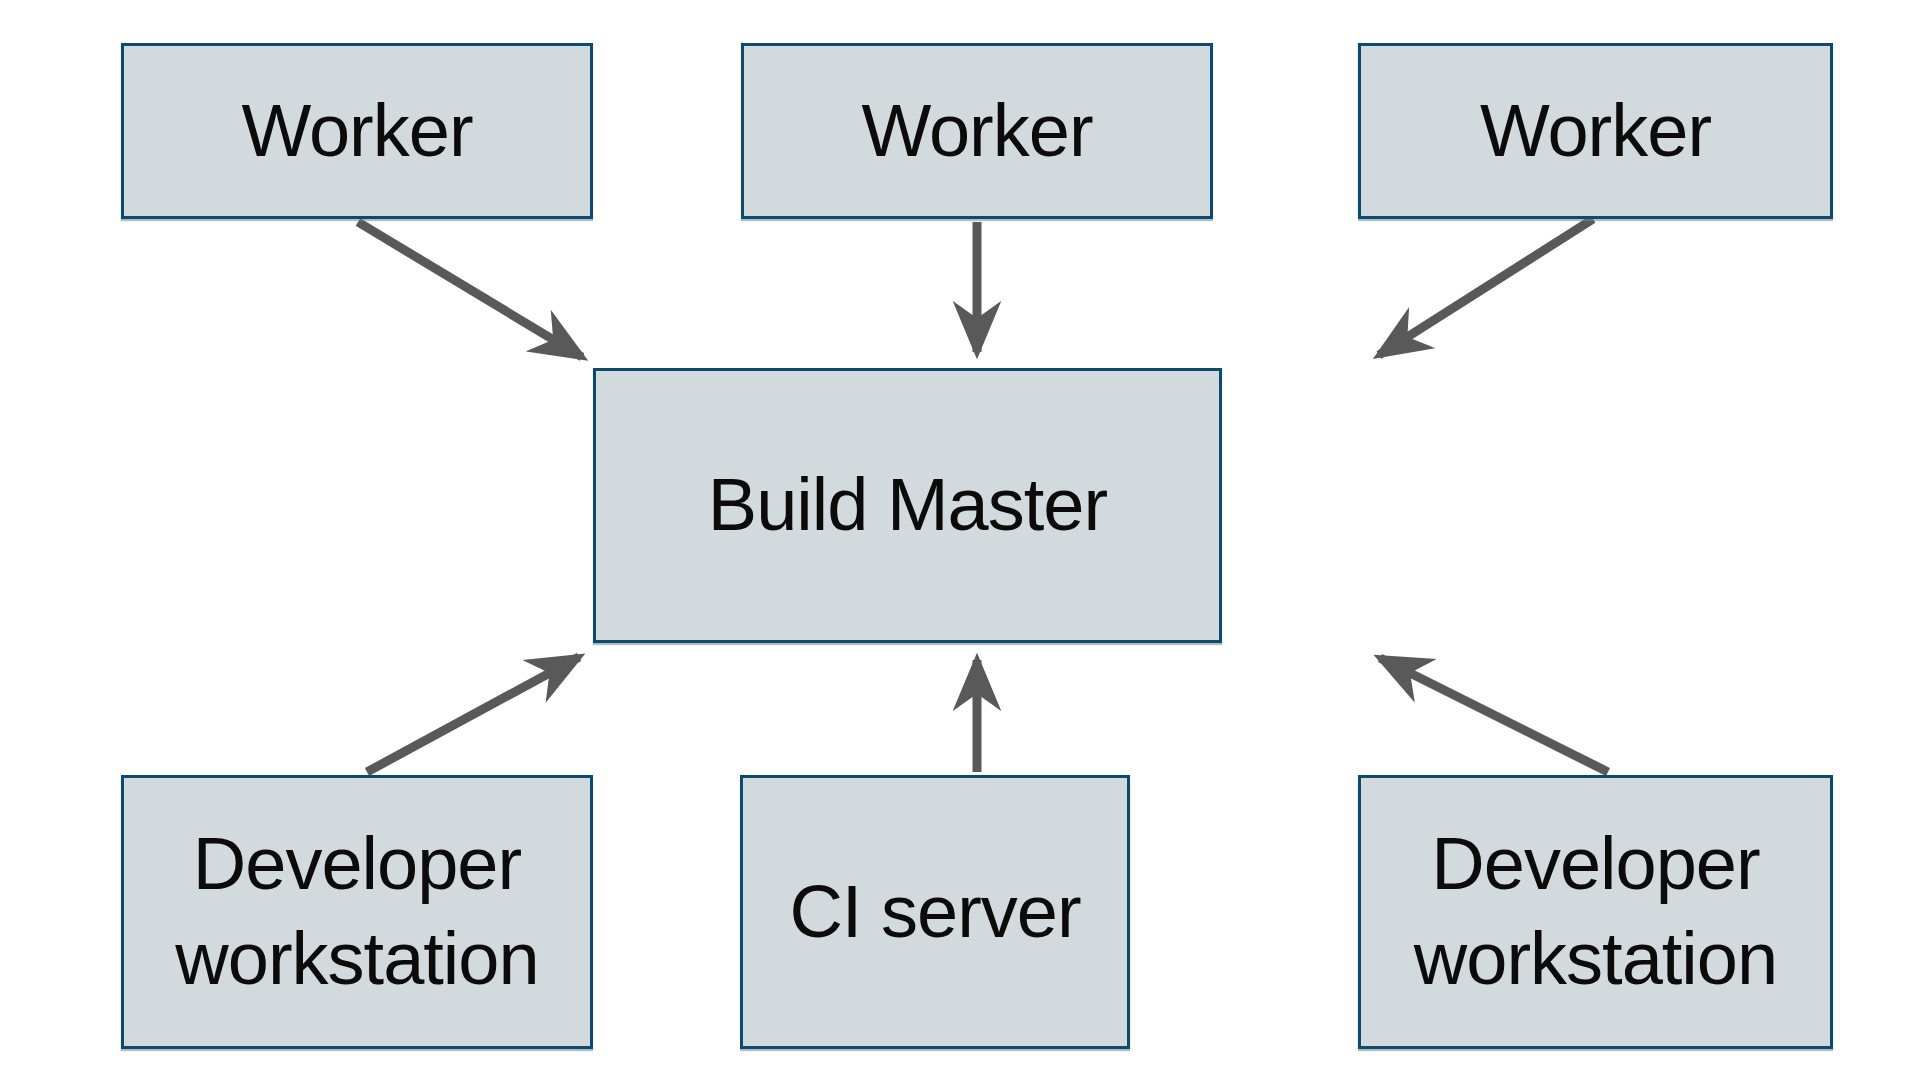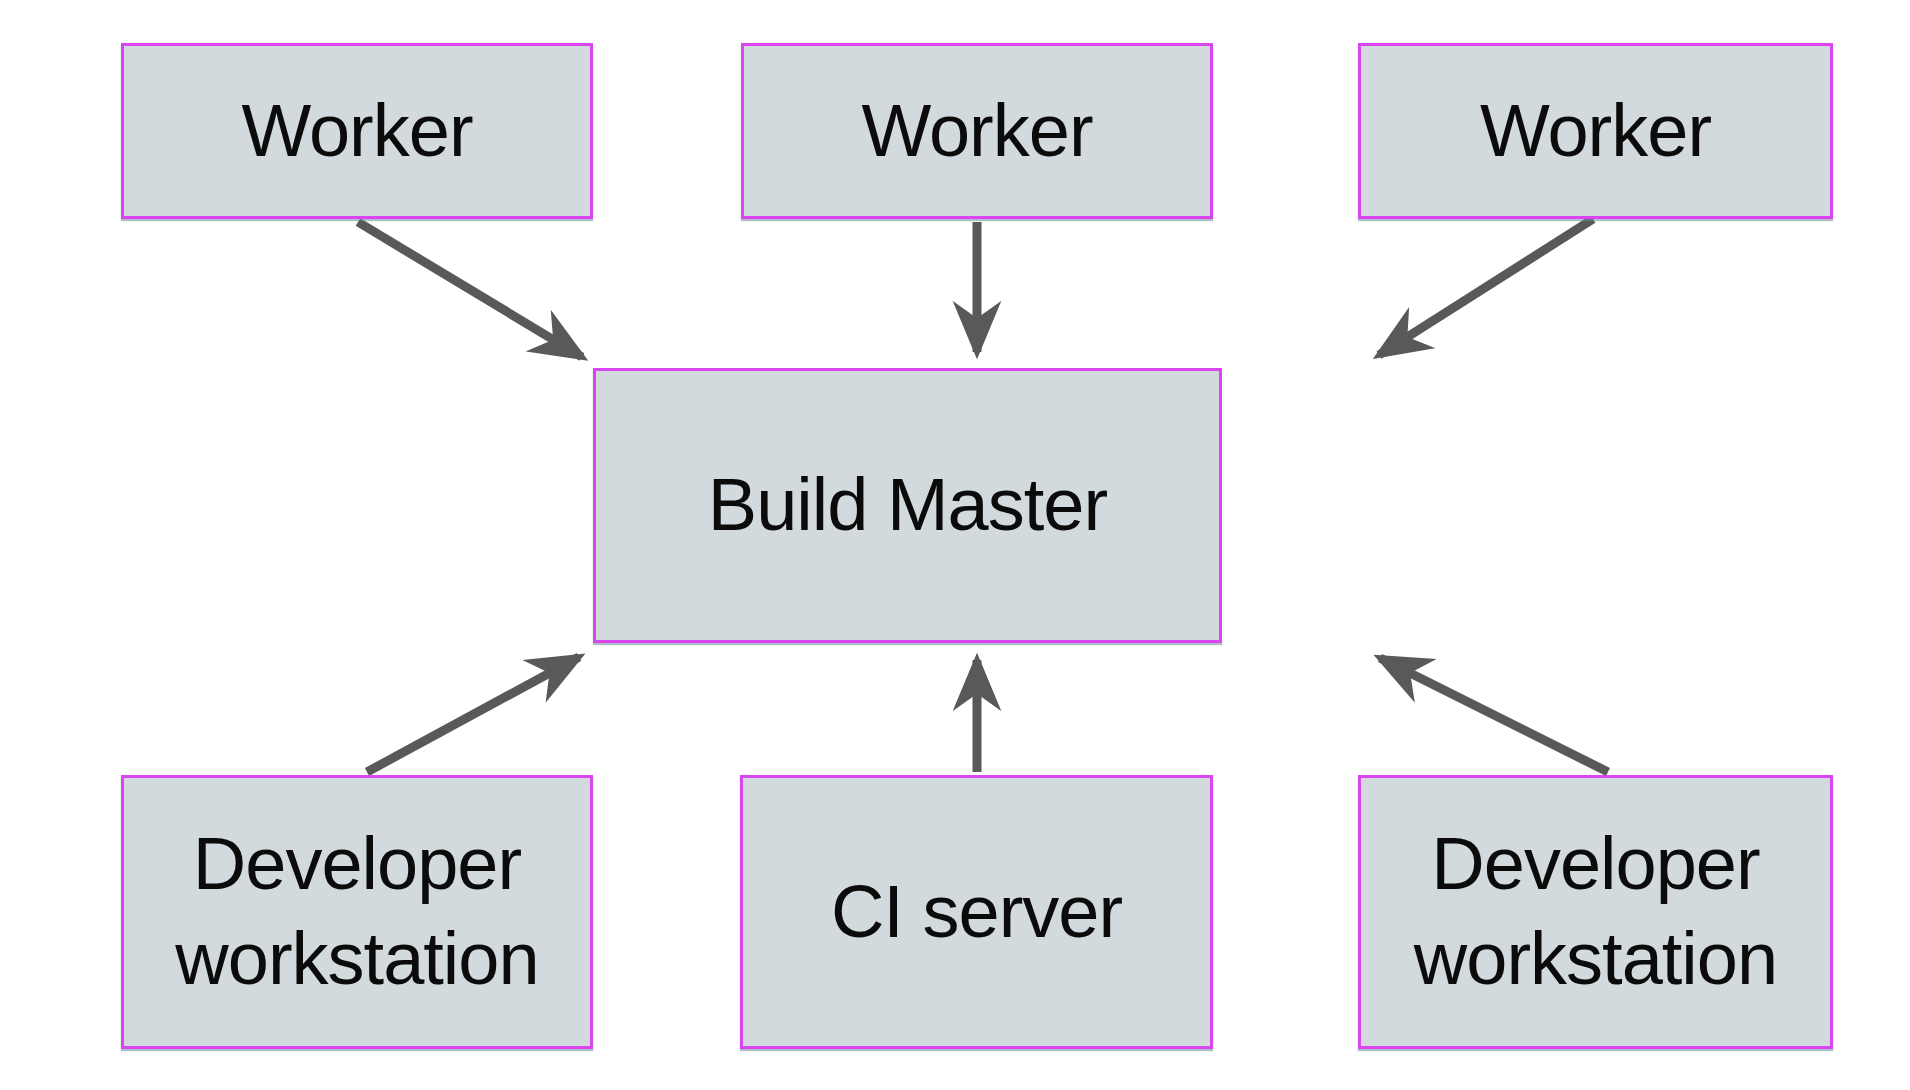--- a/index.html
+++ b/index.html
@@ -12,38 +12,38 @@
     width: 1910px;
     height: 1090px;
     background: #ffffff;
     font-family: "Liberation Sans", sans-serif;
     overflow: hidden;
   }
   .node {
     position: absolute;
     box-sizing: border-box;
     background: #d3dadd;
-    border: 3px solid #d946ef;
+    border: 3px solid #0c4a6e;
     box-shadow: 0 2px 1px rgba(109, 134, 147, 0.55);
     display: flex;
     align-items: center;
     justify-content: center;
     text-align: center;
     font-size: 74px;
     line-height: 1.28;
     color: #0b0b0b;
     letter-spacing: -1px;
     padding: 4px 6px;
   }
   #node-worker-1      { left: 121px;  top: 43px;  width: 472px; height: 176px; }
   #node-worker-2      { left: 741px;  top: 43px;  width: 472px; height: 176px; }
   #node-worker-3      { left: 1358px; top: 43px;  width: 475px; height: 176px; }
   #node-build-master  { left: 593px;  top: 368px; width: 629px; height: 275px; }
   #node-dev-1         { left: 121px;  top: 775px; width: 472px; height: 274px; }
-  #node-ci-server     { left: 740px;  top: 775px; width: 473px; height: 274px; justify-content: center; }
+  #node-ci-server     { left: 740px;  top: 775px; width: 390px; height: 274px; justify-content: center; }
   #node-dev-2         { left: 1358px; top: 775px; width: 475px; height: 274px; }
 
   .arrow-layer {
     position: absolute;
     left: 0; top: 0;
     width: 1910px;
     height: 1090px;
     pointer-events: none;
   }
 </style>

